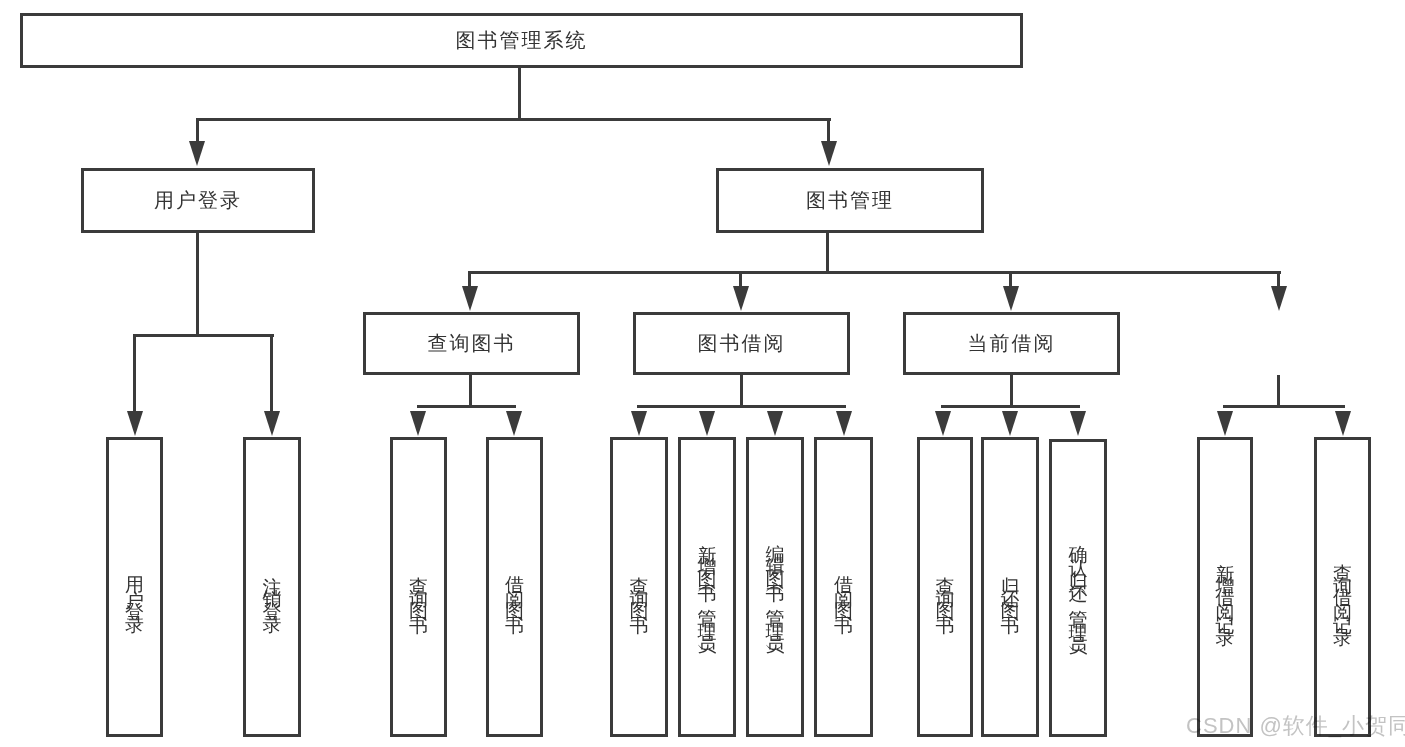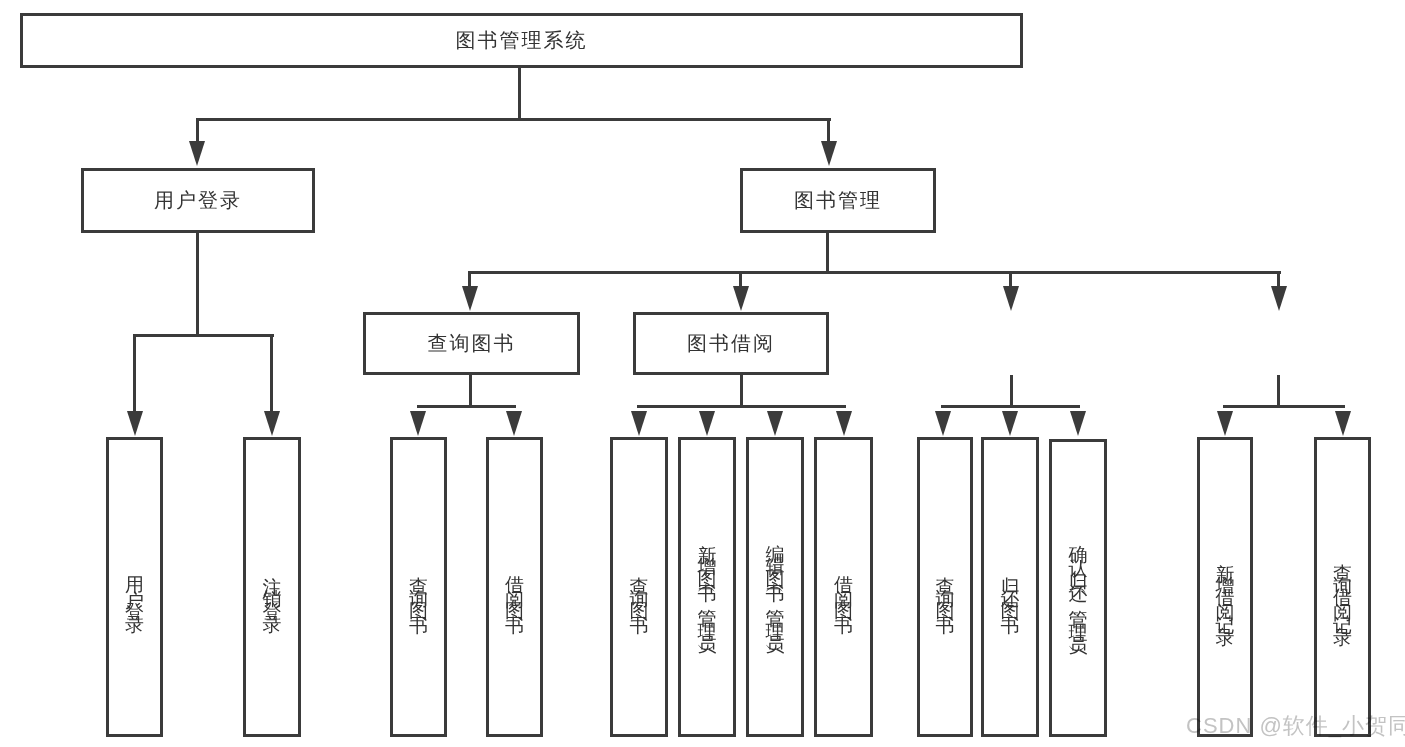--- a/index.html
+++ b/index.html
@@ -41,21 +41,21 @@
   <div class="line" style="left:518px;top:68px;width:3px;height:53px"></div>
   <div class="line" style="left:196px;top:118px;width:635px;height:3px"></div>
   <div class="line" style="left:196px;top:121px;width:3px;height:20px"></div>
   <div class="line" style="left:827px;top:121px;width:3px;height:20px"></div>
   <div class="arrow" style="left:189px;top:141px"></div>
   <div class="arrow" style="left:821px;top:141px"></div>
 
   <div class="node hnode" style="left:81px;top:168px;width:234px;height:65px">
     <span>用户登录</span>
   </div>
-  <div class="node hnode" style="left:740px;top:168px;width:196px;height:65px">
+  <div class="node hnode" style="left:716px;top:168px;width:268px;height:65px">
     <span>图书管理</span>
   </div>
 
   <div class="line" style="left:196px;top:233px;width:3px;height:104px"></div>
   <div class="line" style="left:133px;top:334px;width:141px;height:3px"></div>
   <div class="line" style="left:133px;top:337px;width:3px;height:74px"></div>
   <div class="line" style="left:270px;top:337px;width:3px;height:74px"></div>
   <div class="arrow" style="left:127px;top:411px"></div>
   <div class="arrow" style="left:264px;top:411px"></div>
 
@@ -66,22 +66,25 @@
   <div class="line" style="left:1009px;top:274px;width:3px;height:12px"></div>
   <div class="line" style="left:1277px;top:274px;width:3px;height:12px"></div>
   <div class="arrow" style="left:462px;top:286px"></div>
   <div class="arrow" style="left:733px;top:286px"></div>
   <div class="arrow" style="left:1003px;top:286px"></div>
   <div class="arrow" style="left:1271px;top:286px"></div>
 
   <div class="node hnode" style="left:363px;top:312px;width:217px;height:63px">
     <span>查询图书</span>
   </div>
-  <div class="node hnode" style="left:633px;top:312px;width:196px;height:63px">
+  <div class="node hnode" style="left:633px;top:312px;width:217px;height:63px">
     <span>图书借阅</span>
+  </div>
+  <div class="node hnode" style="left:903px;top:312px;width:217px;height:63px">
+    <span>当前借阅</span>
   </div>
 
   <div class="line" style="left:469px;top:375px;width:3px;height:33px"></div>
   <div class="line" style="left:417px;top:405px;width:99px;height:3px"></div>
   <div class="arrow" style="left:410px;top:411px"></div>
   <div class="arrow" style="left:506px;top:411px"></div>
 
   <div class="line" style="left:740px;top:375px;width:3px;height:33px"></div>
   <div class="line" style="left:637px;top:405px;width:209px;height:3px"></div>
   <div class="arrow" style="left:631px;top:411px"></div>

